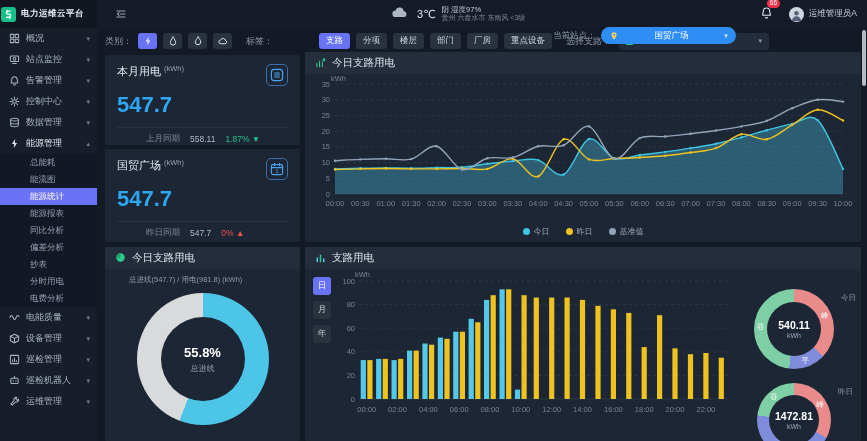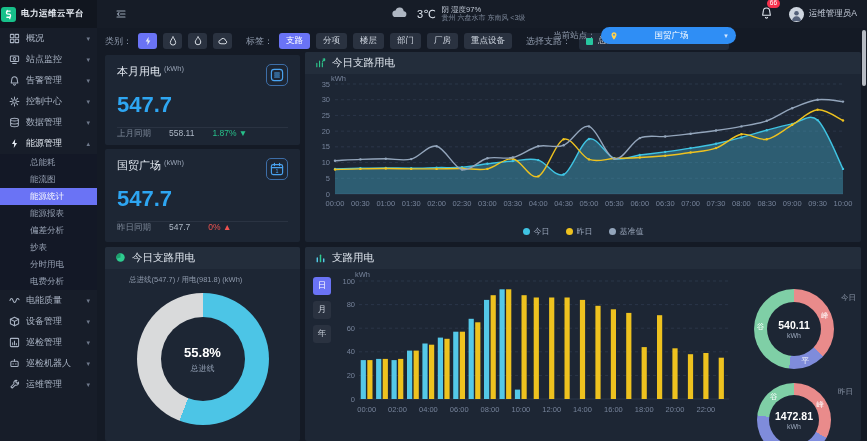--- a/index.html
+++ b/index.html
@@ -39,38 +39,38 @@
   .sub-list { background:#131826; }
   .sub-item { height:17px; line-height:17px; padding-left:30px; font-size:8.5px; color:#96a0b2; cursor:pointer; white-space:nowrap; }
   .sub-item.active { background:#6a73f5; color:#fff; }
 
   
   .filterbar { position:absolute; left:105px; top:31px; height:20px; display:flex; align-items:center; gap:6px; z-index:2; }
   .f-label { font-size:9px; color:#8d98aa; }
   .btn-sq { width:19px; height:16px; border-radius:3px; background:#2a3240; color:#e6ebf2; display:flex; align-items:center; justify-content:center; cursor:pointer; }
   .btn-sq.active { background:#6a73f5; }
   .tag-btn { height:16px; border-radius:3px; background:#2a3240; color:#cfd6e0; font-size:8.5px; padding:0 7px; display:flex; align-items:center; cursor:pointer; }
-  .tag-btn.active { background:#6a73f5; color:#fff; }
+  .tag-btn.active { background:#6a73f5; color:#fff;margin-left:40px; }
   .branch-select { height:17px; width:150px; margin-left:2px; background:#232c3b; border-radius:3px; display:flex; align-items:center; gap:5px; padding:0 7px; cursor:pointer; }
   .branch-sq { width:7px; height:7px; background:#27c6a0; border-radius:1px; flex:none; }
   .branch-val { font-size:8.5px; color:#d2dae5; flex:1; }
   .branch-caret { font-size:7px; color:#8d98aa; }
 
   
   .card { position:absolute; background:#1d2634; border-radius:2px; }
   .kpi-card { left:105px; width:195px; padding:9px 12px 0; }
   #card-month { top:55px; height:90px; }
   #card-today { top:149px; height:93px; }
   .kpi-head { display:flex; align-items:flex-start; }
   .kpi-title { font-size:11px; color:#e2e8f0; }
   .kpi-unit { font-size:7.5px; color:#97a2b4; margin-left:3px; }
   .kpi-icon { margin-left:auto; width:22px; height:22px; border:1px solid #3d6ea8; border-radius:5px; color:#4aa3f0; display:flex; align-items:center; justify-content:center; }
   .kpi-value { font-size:22px; font-weight:bold; color:#2ea6f2; margin-top:6px; }
   .kpi-divider { height:1px; background:#2a3342; margin-top:9px; }
-  .kpi-foot { display:flex; align-items:flex-start; gap:18px; height:22px; font-size:8.5px; }
+  .kpi-foot { display:flex; align-items:center; gap:10px; height:22px; font-size:8.5px;margin-left:29px; }
   .kpi-foot .lbl { color:#7d8899; }
   .kpi-foot .cmp { color:#aeb8c6; }
   .delta-down { color:#27c08a; }
   .delta-up { color:#ef5350; }
 
   .chart-head { height:22px; background:#232d3b; display:flex; align-items:center; gap:6px; padding:0 10px; border-radius:2px 2px 0 0; }
   .chart-title { font-size:10.5px; color:#dfe6ee; }
 
   #card-donut { left:105px; top:247px; width:195px; height:194px; }
   .donut-sub { font-size:7.5px; color:#8e99ab; padding:6px 24px 0; }
@@ -229,20 +229,21 @@
           </svg>
         </span>
         <span class="side-label">能源管理</span>
         <span class="chev">▴</span>
       </div>
       <div class="sub-list">
         <div class="sub-item">总能耗</div>
         <div class="sub-item">能流图</div>
         <div class="sub-item active">能源统计</div>
         <div class="sub-item">能源报表</div>
+        <div class="sub-item">同比分析</div>
         <div class="sub-item">偏差分析</div>
         <div class="sub-item">抄表</div>
         <div class="sub-item">分时用电</div>
         <div class="sub-item">电费分析</div>
       </div>
       <div class="side-item">
         <span style="display: inline-flex;">
           <svg viewBox="0 0 12 12" width="11" height="11" fill="none" stroke="currentColor" stroke-width="1.1" stroke-linecap="round" stroke-linejoin="round">
             <path d="M1 6c1-2.8 2.4-2.8 3.4 0s2.4 2.8 3.4 0 2-2.4 3.2-.8"></path>
           </svg>

